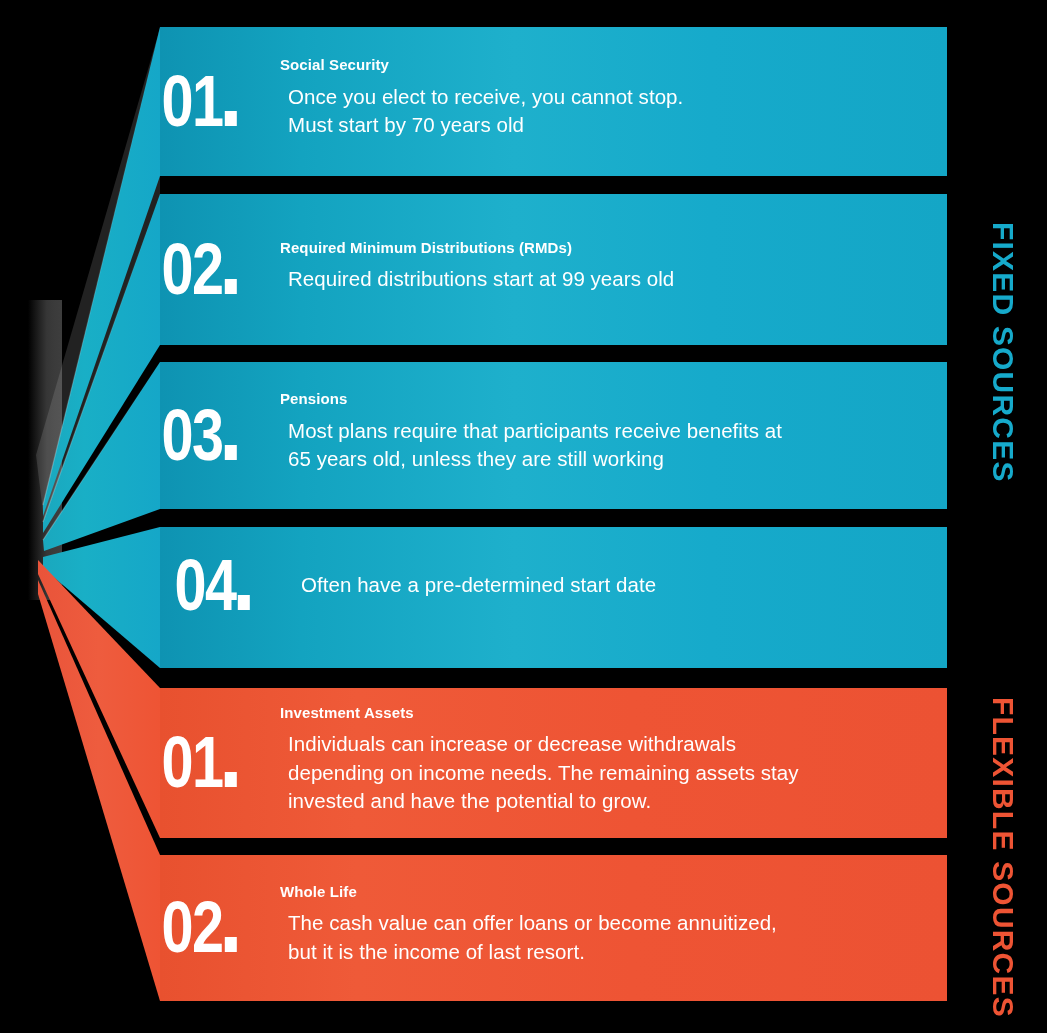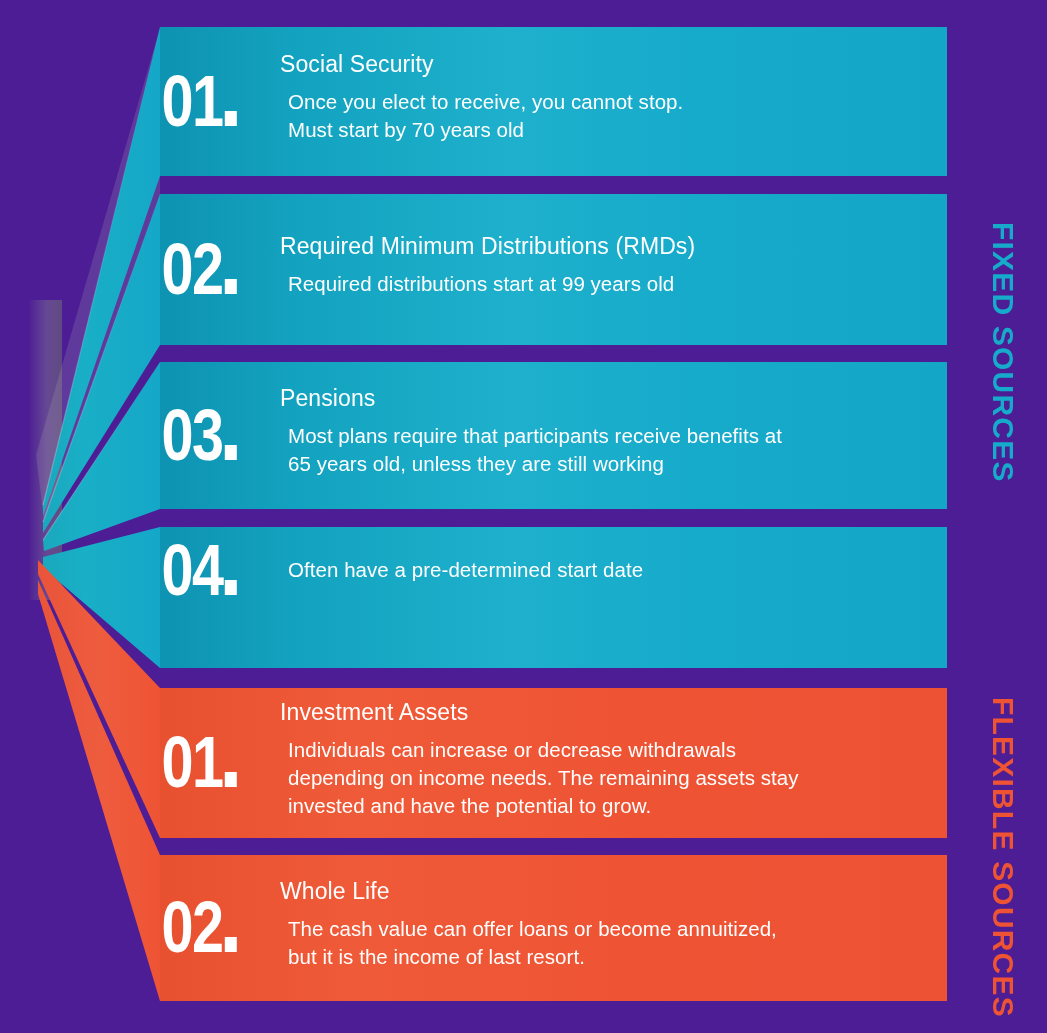--- a/index.html
+++ b/index.html
@@ -8,21 +8,21 @@
     padding: 0;
     background: #ffffff;
   }
   body {
     font-family: "Liberation Sans", sans-serif;
   }
   #stage {
     position: relative;
     width: 1047px;
     height: 1033px;
-    background: #4c1d95;
+    background: #000000;
     overflow: hidden;
   }
   #ribbons {
     position: absolute;
     left: 0;
     top: 0;
     width: 1047px;
     height: 1033px;
   }
   .band {
@@ -53,22 +53,22 @@
     background: #ffffff;
     margin-left: 3px;
     vertical-align: baseline;
   }
   .band-text {
     flex: 1 1 auto;
     color: #ffffff;
     padding-right: 30px;
   }
   .band-title {
-    font-size: 23px;
-    font-weight: normal;
+    font-size: 15px;
+    font-weight: bold;
     line-height: 1.30;
     letter-spacing: 0.1px;
     margin: 0 0 1px 0;
   }
   .band-body {
     font-size: 20.5px;
     font-weight: normal;
     line-height: 1.38;
     letter-spacing: 0.05px;
     margin: 8px;
@@ -178,21 +178,21 @@
     <div class="band-num">
       <span>03</span><span class="sq"></span>
     </div>
     <div class="band-text">
       <p class="band-title">Pensions</p>
       <p class="band-body" style="white-space: pre-line;">Most plans require that participants receive benefits at
 65 years old, unless they are still working</p>
     </div>
   </div>
 
-  <div class="band" style="left:160px; top:500px; width:787px; height:141px;">
+  <div class="band" style="left:160px; top:515px; width:787px; height:141px;padding-left:13px;">
     <div class="band-num">
       <span>04</span><span class="sq"></span>
     </div>
     <div class="band-text">
       <p class="band-body" style="white-space: pre-line;">Often have a pre-determined start date</p>
     </div>
   </div>
 
   <div class="band" style="left:160px; top:688px; width:787px; height:150px;">
     <div class="band-num">

